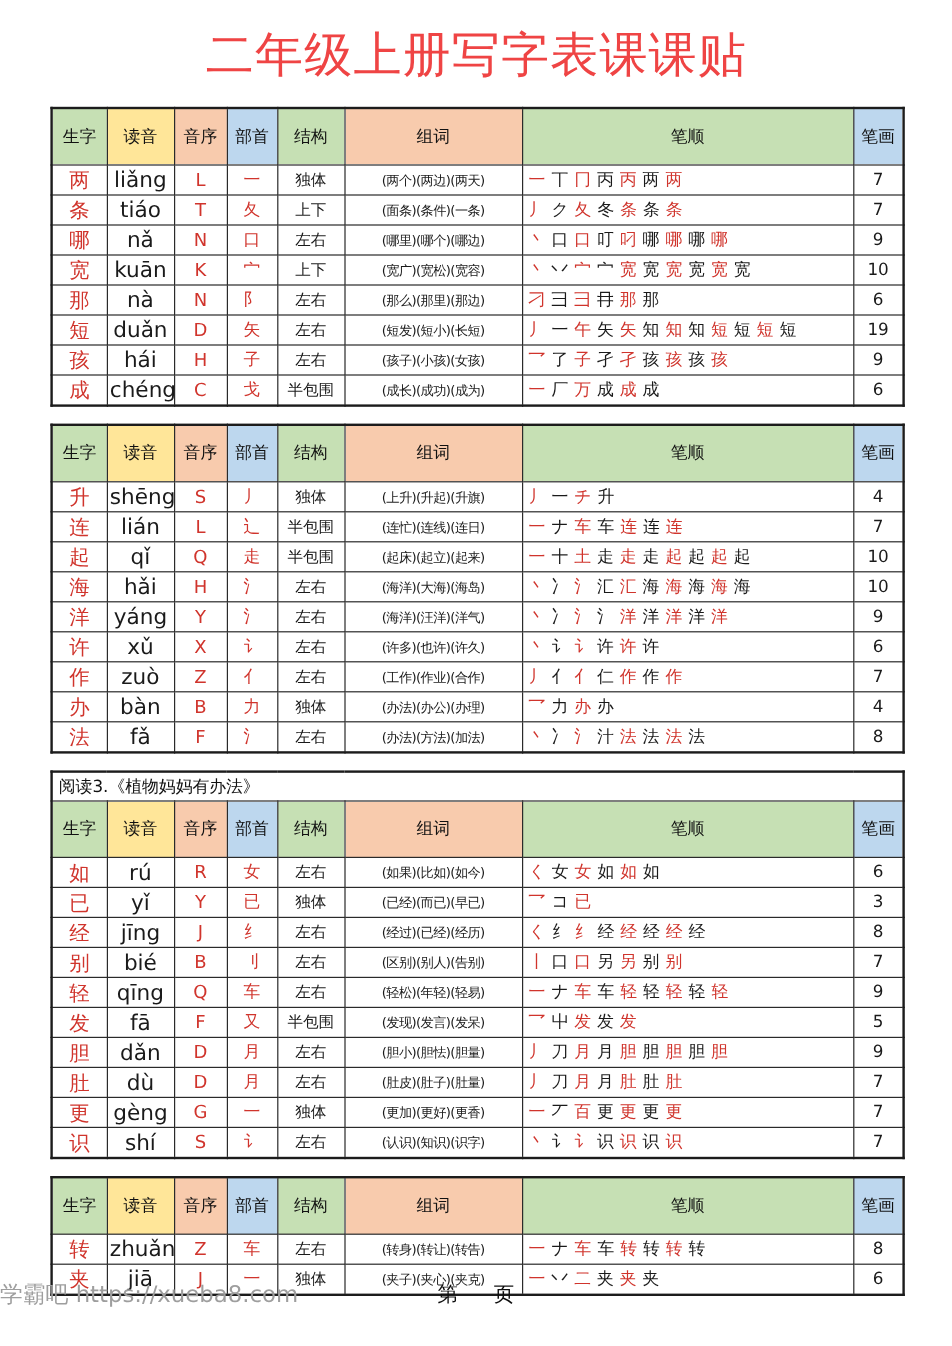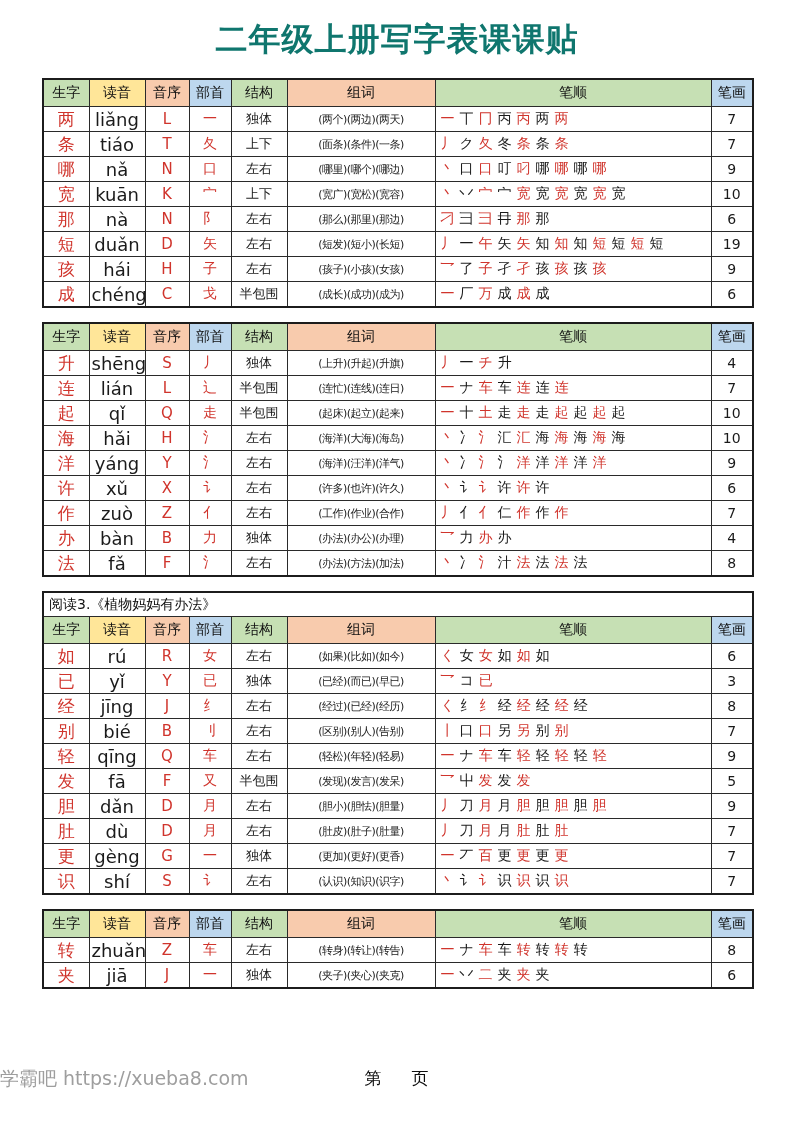--- a/index.html
+++ b/index.html
@@ -1,22 +1,22 @@
 <!DOCTYPE html>
 <html style="--red: #d0342c;"><head>
 <meta charset="utf-8">
 <style>
   html,body{margin:0;padding:0;background:#ffffff;}
   body{width:793px;height:1122px;font-family:"DejaVu Sans",sans-serif;color:#1a1a1a;}
   .page{position:relative;width:793px;height:1122px;box-sizing:border-box;background:#fff;padding:10px 41px 0 42px;overflow:hidden;}
-  .title{font-size:32px;font-weight:bold;text-align:center;color:#0f766e;margin:8px 0 16px 0;letter-spacing:1px;}
+  .title{font-size:40px;font-weight:normal;text-align:center;color:#ef4444;margin:8px 0 16px 0;letter-spacing:1px;}
   table.wtable{border-collapse:collapse;table-layout:fixed;width:710px;margin:0 0 14px 0;border:2px solid #1c1c1c;}
   table.wtable th,table.wtable td{border:1px solid #2a2a2a;overflow:hidden;white-space:nowrap;}
   th.section-title{background:#fff;font-weight:normal;text-align:left;font-size:14px;height:21px;padding:1px 5px;color:#111;}
-  tr.cols th{font-size:14px;font-weight:normal;height:26px;text-align:center;color:#111;padding:0 2px;}
+  tr.cols th{font-size:14px;font-weight:normal;height:26px;text-align:center;color:#111;padding:10px 2px;}
   td{height:24px;text-align:center;font-size:13px;padding:0 2px;color:#1a1a1a;}
   td.c-char{color:var(--red,#d0342c);font-size:17px;}
   td.c-pinyin{font-size:18px;}
   td.c-initial{color:var(--red,#d0342c);font-size:15px;}
   td.c-radical{color:var(--red,#d0342c);font-size:14px;}
   td.c-structure{font-size:13px;}
   td.c-words{font-size:11px;letter-spacing:-0.5px;}
   td.c-strokes{text-align:left;font-size:14px;padding-left:5px;margin-top:23px;}
   td.c-strokes span{margin-right:5px;}
   .sr{color:var(--red,#d0342c);}

